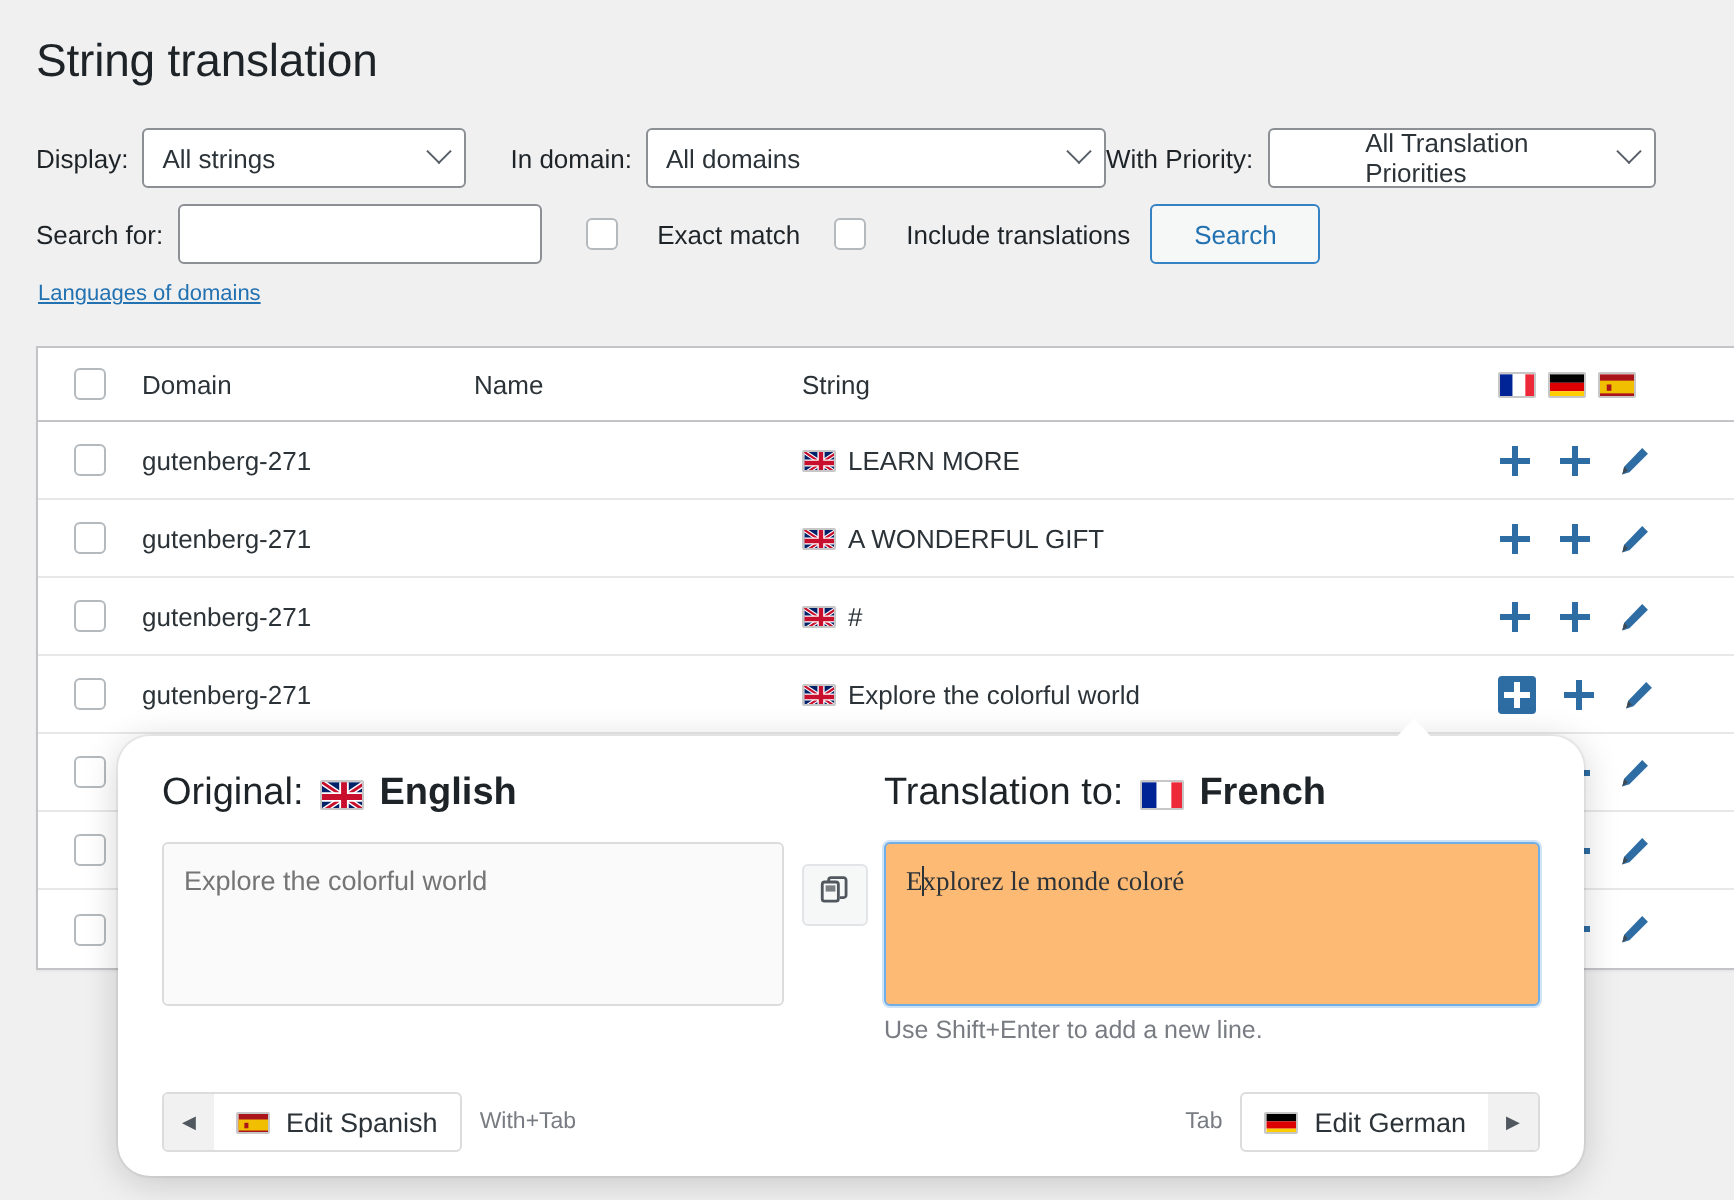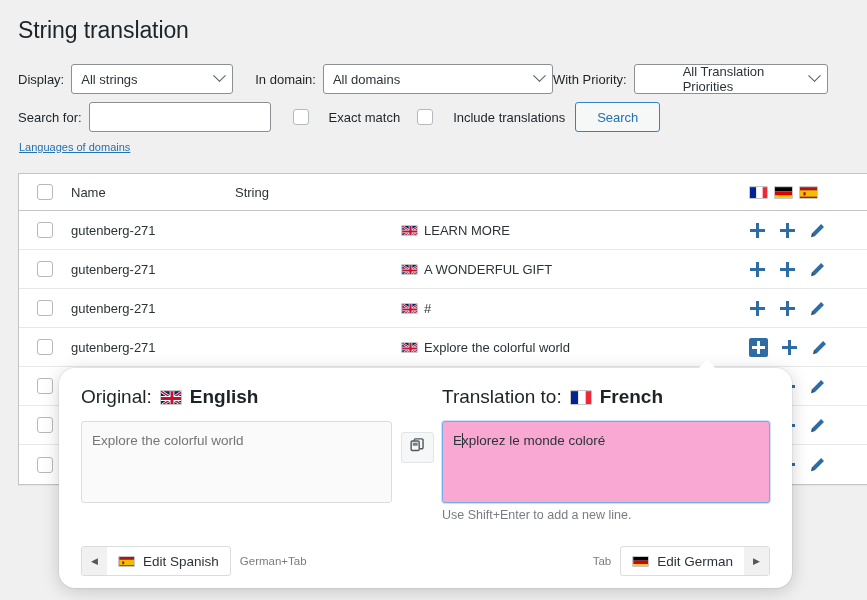--- a/index.html
+++ b/index.html
@@ -144,23 +144,24 @@
 
   .ta {
     width: 100%; height: 82px; resize: none;
     border: 1px solid #dcdcde; border-radius: 3px;
     padding: 9px 10px; font-size: 13.5px;
     font-family: "Liberation Sans", sans-serif;
     color: #2c3338; line-height: 1.5; background: #fafafa;
   }
   .ta.orig { color: #8c8f94; background: #fafafa; }
   .ta.trans {
-    background: #f9a8d4; border: 1px solid #72aee6;
+    background: #fdba74; border: 1px solid #72aee6;
     box-shadow: 0 0 0 1px rgba(114,174,230,.35);
     color: #2c3338;
+    font-family: Liberation Serif, serif;
   }
   .ta-hint { font-size: 12.5px; color: #787c82; margin-top: 5px; }
 
   .copy-btn {
     width: 33px; height: 31px; border: 1px solid #e2e4e7; border-radius: 3px;
     background: #f6f7f7; display: flex; align-items: center; justify-content: center;
     cursor: pointer;
   }
 
   .modal-footer {
@@ -237,20 +238,21 @@
   </div>
 
   <div class="link-domains">Languages of domains</div>
 
   <div class="table-wrap">
 
     <div class="trow thead">
       <div class="c-check">
         <span class="cb"></span>
       </div>
+      <div class="c-domain">Domain</div>
       <div class="c-name">Name</div>
       <div class="c-string">String</div>
       <div class="c-actions" style="gap:6px">
         <span class="flag flag-md">
           <svg viewBox="0 0 9 6" width="19" height="13">
               <rect width="3" height="6" fill="#002395"></rect>
               <rect x="3" width="3" height="6" fill="#fff"></rect>
               <rect x="6" width="3" height="6" fill="#ED2939"></rect>
             </svg>
         </span>
@@ -490,21 +492,21 @@
             <span class="flag flag-sm">
               <svg viewBox="0 0 9 6" width="17" height="11">
                   <rect width="9" height="6" fill="#AA151B"></rect>
                   <rect y="1.5" width="9" height="3" fill="#F1BF00"></rect>
                   <rect x="1.6" y="2.4" width="1.1" height="1.5" fill="#AD1519"></rect>
                 </svg>
             </span>
             <span>Edit Spanish</span>
           </div>
         </div>
-        <span class="kbd-hint">German+Tab</span>
+        <span class="kbd-hint">With+Tab</span>
       </div>
 
       <div class="spacer"></div>
 
       <div class="nav-group">
         <span class="kbd-hint">Tab</span>
         <div class="nav-btn">
           <div class="nav-label">
             <span class="flag flag-sm">
               <svg viewBox="0 0 9 6" width="17" height="11">

